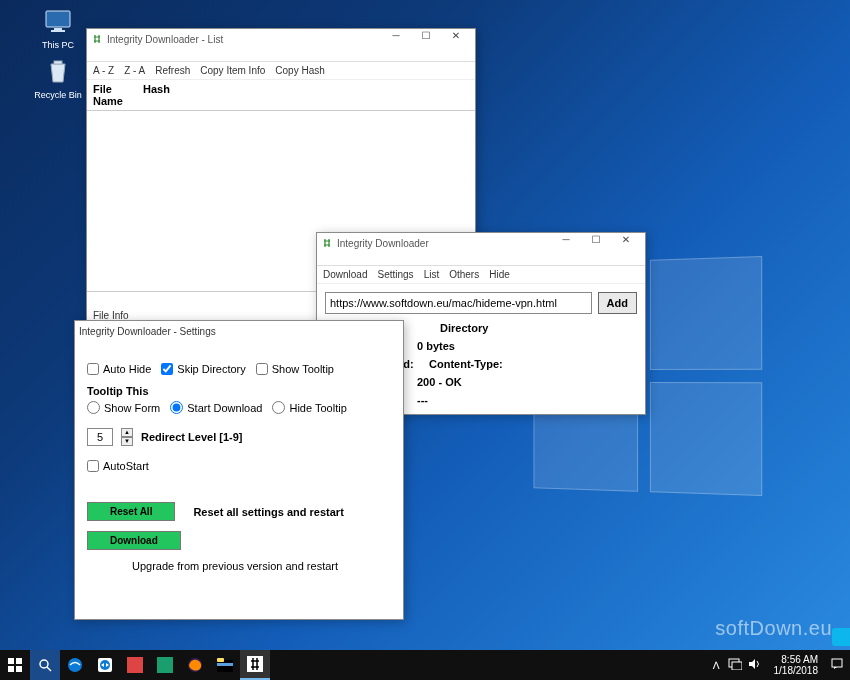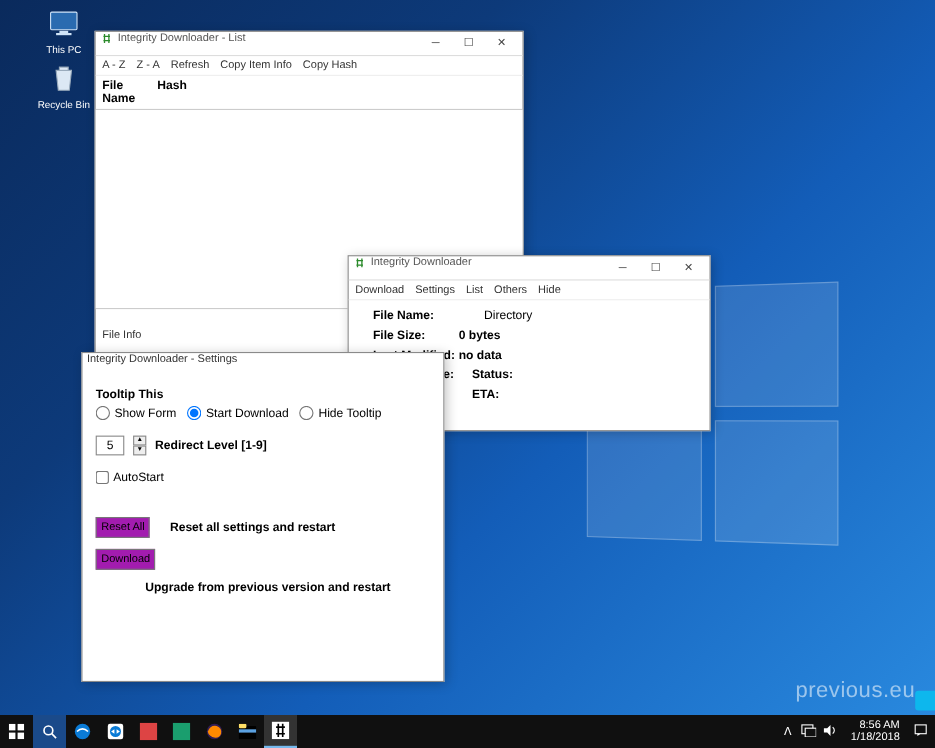--- a/index.html
+++ b/index.html
@@ -9,21 +9,21 @@
   background: linear-gradient(135deg, #0a2a5c 0%, #0d3a7a 30%, #135db8 60%, #2a8be0 100%);
 }
 
 .winlogo { position: absolute; right: 90px; top: 260px; display: grid; grid-template-columns: 110px 110px; grid-template-rows: 110px 110px; gap: 12px; transform: perspective(600px) rotateY(-10deg); }
 .winlogo div { background: rgba(255,255,255,0.12); border: 1px solid rgba(255,255,255,0.25); }
 
 .dicon { position: absolute; width: 60px; text-align: center; color: #fff; font-size: 9px; }
 .dicon .ic { width: 32px; height: 32px; margin: 0 auto 2px; display: flex; align-items: center; justify-content: center; }
 
 .window { position: absolute; background: #fff; border: 1px solid #8a8a8a; box-shadow: 2px 2px 10px rgba(0,0,0,0.25); }
-.titlebar { height: 22px; display: flex; align-items: flex-start; padding: 0 4px; font-size: 10px; color: #555; border-bottom: 1px solid #ddd; }
+.titlebar { height: 22px; display: flex; align-items: flex-end; padding: 16px 4px; font-size: 10px; color: #555; border-bottom: 1px solid #ddd; }
 .titlebar .ticon { width: 12px; height: 12px; margin-right: 4px; display: flex; align-items: center; justify-content: center; }
 .titlebar .ttext { flex: 1; }
 .titlebar .ctrls { display: flex; gap: 0; }
 .titlebar .ctrl { width: 30px; height: 20px; display: flex; align-items: center; justify-content: center; font-size: 10px; color: #444; cursor: pointer; }
 .menubar { height: 18px; display: flex; align-items: center; gap: 10px; padding: 0 6px; font-size: 10px; color: #333; border-bottom: 1px solid #eee; }
 .menubar span { cursor: pointer; }
 
 .listcols { display: flex; border-bottom: 1px solid #ccc; padding: 3px 6px; font-size: 11px; font-weight: bold; }
 .listcols > div:first-child { width: 50px; }
 .listbody { height: 180px; background: #fff; }
@@ -42,21 +42,21 @@
 .setbody { padding: 10px 12px; font-size: 11px; }
 .row { display: flex; align-items: center; gap: 10px; margin-bottom: 10px; flex-wrap: wrap; }
 .chk { display: flex; align-items: center; gap: 4px; cursor: pointer; }
 .chk input { width: 12px; height: 12px; }
 .grouplabel { font-weight: bold; margin-bottom: 4px; }
 .radio { display: flex; align-items: center; gap: 4px; cursor: pointer; }
 .spin { display: flex; align-items: center; gap: 8px; }
 .spin input { width: 26px; border: 1px solid #888; padding: 2px; font-size: 11px; text-align: center; }
 .spinbtns { display: flex; flex-direction: column; }
 .spinbtns div { width: 12px; height: 9px; border: 1px solid #888; font-size: 6px; text-align: center; line-height: 7px; cursor: pointer; background: #eee; }
-.setbody .btn2 { border: 1px solid #777; background: #a21caf; padding: 3px 4px; font-size: 10px; font-weight: normal; cursor: pointer; margin-right: 8px; }
+.setbody .btn2 { border: 1px solid #777; background: #22c55e; padding: 3px 22px; font-size: 10px; font-weight: bold; cursor: pointer; margin-right: 8px; }
 
 .watermark { position: absolute; right: 18px; bottom: 40px; color: rgba(255,255,255,0.55); font-size: 20px; letter-spacing: 0.5px; }
 
 .taskbar { position: absolute; left: 0; right: 0; bottom: 0; height: 30px; background: #101010; display: flex; align-items: center; color: #fff; font-size: 10px; }
 .tb-left { display: flex; align-items: center; height: 100%; }
 .tb-item { width: 30px; height: 30px; display: flex; align-items: center; justify-content: center; cursor: pointer; }
 .tb-item.active { background: #333; border-bottom: 2px solid #76b9ed; }
 .tb-right { margin-left: auto; display: flex; align-items: center; gap: 8px; padding-right: 6px; height: 100%; }
 .tb-clock { text-align: right; line-height: 11px; padding: 0 4px; }
 .tray { display: flex; gap: 6px; align-items: center; }
@@ -138,41 +138,58 @@
       </div>
     </div>
     <div class="menubar">
       <span>Download</span>
       <span>Settings</span>
       <span>List</span>
       <span>Others</span>
       <span>Hide</span>
     </div>
     <div class="mainbody">
+      <div class="urlrow">
+        <input type="text" value="https://www.softdown.eu/mac/hideme-vpn.html" style="">
+        <button class="btn">Add</button>
+      </div>
       <div class="infogrid">
         <div class="l">File Name:</div>
-        <div style="font-weight:normal;padding-left:23px;">Directory</div>
+        <div style="font-weight:bold;padding-left:23px;">Directory</div>
         <div class="l">File Size:</div>
         <div style="font-weight:bold;">0 bytes</div>
         <div class="l">Last Modified:</div>
-        <div style="font-weight:bold;">no data</div>
         <div class="l">Content-Type:</div>
         <div class="l">Status:</div>
         <div style="font-weight:bold;">200 - OK</div>
         <div class="l">ETA:</div>
         <div style="font-weight:bold;">---</div>
       </div>
     </div>
   </div>
 
   <div class="window" style="left:74px; top:320px; width:330px; height:300px;">
     <div class="titlebar" style="border-bottom:none;">
       <span class="ttext" style="color:#333;">Integrity Downloader - Settings</span>
     </div>
     <div class="setbody">
+      <div class="row">
+        <label class="chk">
+            <input type="checkbox" style="">
+            <span>Auto Hide</span>
+          </label>
+        <label class="chk">
+            <input type="checkbox" checked="" style="">
+            <span>Skip Directory</span>
+          </label>
+        <label class="chk">
+            <input type="checkbox" style="">
+            <span>Show Tooltip</span>
+          </label>
+      </div>
       <div class="grouplabel">Tooltip This</div>
       <div class="row">
         <label class="radio">
             <input type="radio" name="tc" style="">
             <span>Show Form</span>
           </label>
         <label class="radio">
             <input type="radio" name="tc" checked="" style="">
             <span>Start Download</span>
           </label>
@@ -194,26 +211,26 @@
             <input type="checkbox" style="">
             <span>AutoStart</span>
           </label>
       </div>
       <div class="row" style="margin-top:30px;">
         <button class="btn2">Reset All</button>
         <span style="font-weight:bold;">Reset all settings and restart</span>
       </div>
       <div class="row">
         <button class="btn2">Download</button>
-        <span style="font-weight:bold;padding-left:45px;">Upgrade from previous version and restart</span>
-      </div>
-    </div>
-  </div>
-
-  <div class="watermark">previous.eu</div>
+        <span style="font-weight:normal;padding-left:45px;">Upgrade from previous version and restart</span>
+      </div>
+    </div>
+  </div>
+
+  <div class="watermark">softDown.eu</div>
   <div class="sideicon"></div>
 
   <div class="taskbar">
     <div class="tb-left">
       <div class="tb-item">
         <svg width="14" height="14" viewBox="0 0 14 14">
             <rect x="0" y="0" width="6" height="6" fill="#fff"></rect>
             <rect x="8" y="0" width="6" height="6" fill="#fff"></rect>
             <rect x="0" y="8" width="6" height="6" fill="#fff"></rect>
             <rect x="8" y="8" width="6" height="6" fill="#fff"></rect>

